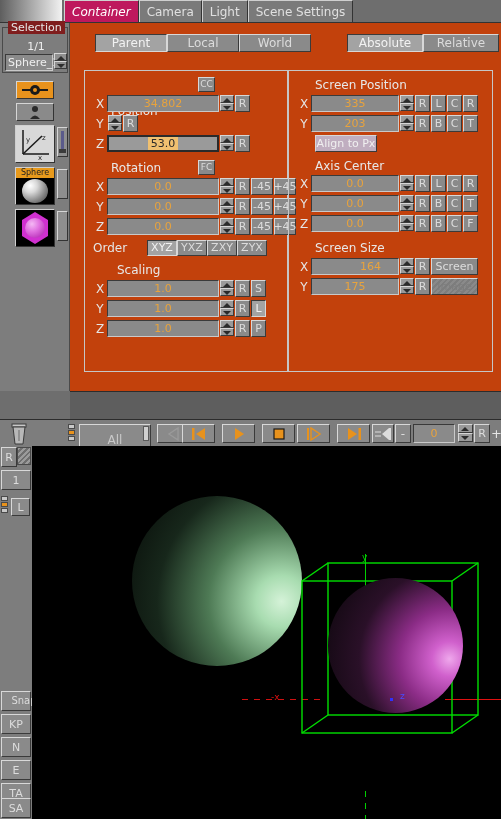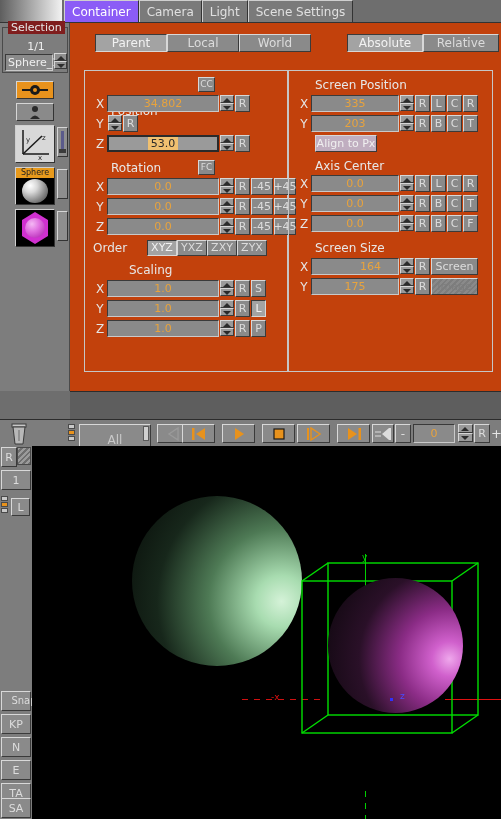--- a/index.html
+++ b/index.html
@@ -40,21 +40,21 @@
   
   .tabbar { position:absolute; left:0; top:0; width:501px; height:23px;
             background:#6e6e6e; }
   .tabgrad { position:absolute; left:0; top:0; width:62px; height:23px;
              background:linear-gradient(to right,#5e5e5e,#f2f2f2); }
   .tabs { position:absolute; left:64px; top:0; display:flex; height:23px; }
   .tab { height:23px; padding:0 7px; display:flex; align-items:center;
          font-size:12px; color:#e0e0e0; background:#7a7a7a;
          border-top:1px solid #cfcfcf; border-left:1px solid #cfcfcf;
          border-right:1px solid #333; cursor:default; user-select:none; }
-  .tab.active { background:#8b5cf6; color:#fff; }
+  .tab.active { background:#be185d; color:#fff;font-style:italic; }
   .tabline { position:absolute; left:0; top:22px; width:501px; height:1px; background:#333; }
 
   
   .rail { position:absolute; left:0; top:23px; width:70px; height:368px; background:#7d7d7d;
           border-right:1px solid #4a4a4a;}
   .selbox { position:absolute; left:2px; top:4px; width:66px; height:46px;
             border:1px solid #4a4a4a; }
   .selbox .cap { position:absolute; left:5px; top:-7px; background:#7f1d1d;
                  padding:0 3px; font-size:11px; color:#e6e6e6; }
   .selcount { position:absolute; left:0; top:12px; width:66px; text-align:center;
@@ -318,21 +318,21 @@
       </div>
 
       <div class="row" style="left:8px;top:168px;">
         <div style="width:54px;font-size:12px;color:#e5e5e5;">Order</div>
         <div class="btn ordbtn sel">XYZ</div>
         <div class="btn ordbtn">YXZ</div>
         <div class="btn ordbtn">ZXY</div>
         <div class="btn ordbtn">ZYX</div>
       </div>
 
-      <div class="gtitle" style="left:44px;top:192px;">Scaling</div>
+      <div class="gtitle" style="left:32px;top:192px;">Scaling</div>
 
       <div class="row" style="left:8px;top:209px;">
         <div class="axl">X</div>
         <div class="field val">1.0</div>
         <div class="minispin">
             <div class="u"></div>
             <div class="d"></div>
           </div>
         <div class="btn sq">R</div>
         <div class="btn sq">S</div>

